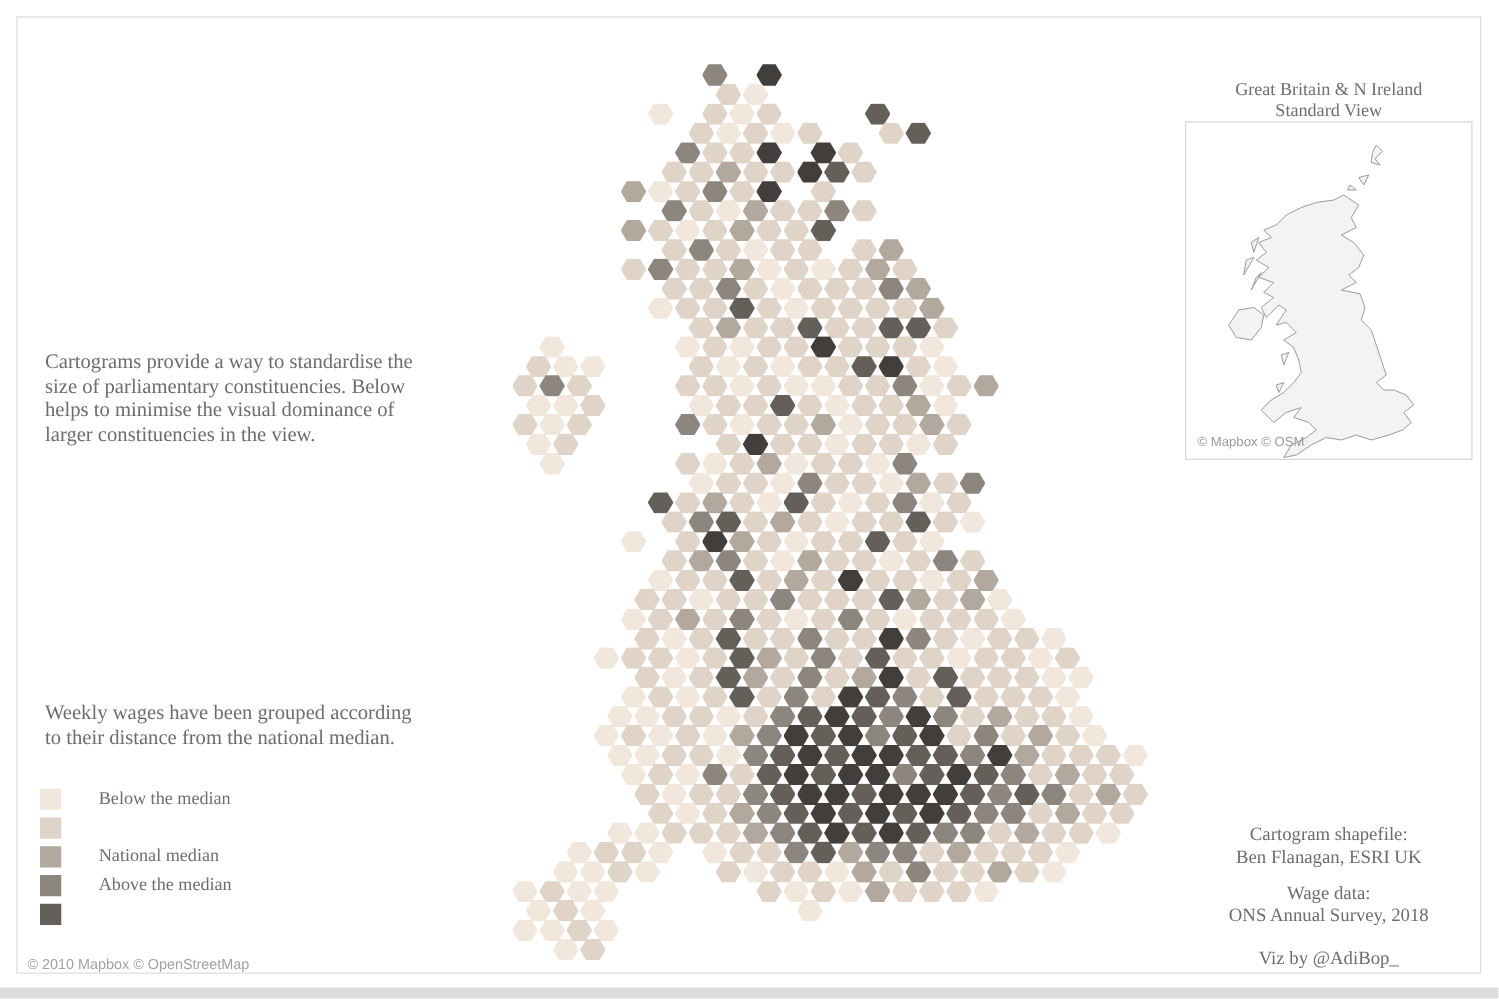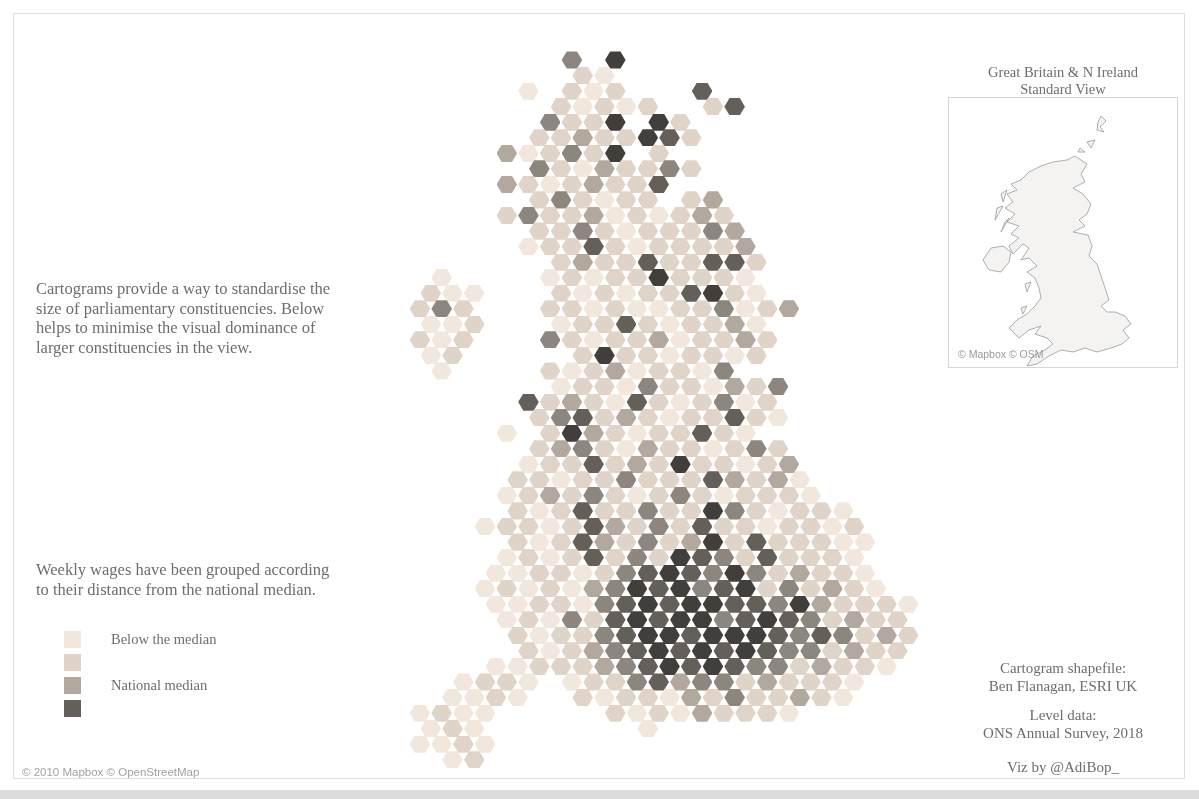--- a/index.html
+++ b/index.html
@@ -21,21 +21,21 @@
   #title-block { position:absolute; left:18px; top:36px; width:515px; text-align:center; }
   .title-line1 { font-size:30px; line-height:38px; color:#6e6e6e; }
   .title-line2 { font-size:30px; line-height:36px; color:#6e6e6e; }
   .title-line3 { font-size:21px; line-height:26px; color:#6e6e6e; }
   
   .para { position:absolute; left:36px; width:304px; font-size:16.5px; line-height:19.5px; color:#6d6d6d; }
   #para-carto { top:279px; }
   #para-wages { top:560px; }
   
   #legend { position:absolute; left:32px; top:631px; }
-  .legend-row { display:flex; align-items:center; height:17px; margin-bottom:6px;margin-left:32px; }
+  .legend-row { display:flex; align-items:center; height:17px; margin-bottom:6px; }
   .sw { width:17px; height:17px; flex:0 0 17px; }
   .legend-label { margin-left:30px; font-size:14.5px; white-space:nowrap; color:#6d6d6d; }
   
   #hexmap { position:absolute; left:0; top:0; width:1199px; height:799px; }
   .hex {
     position:absolute; width:20.6px; height:17.2px;
     clip-path:polygon(25% 0%, 75% 0%, 100% 50%, 75% 100%, 25% 100%, 0% 50%);
   }
   
   #inset-title { position:absolute; left:948px; top:64px; width:230px; text-align:center;
@@ -72,20 +72,24 @@
       <span class="sw" style="background: rgb(242, 231, 220);"></span>
       <span class="legend-label">Below the median</span>
     </div>
     <div class="legend-row">
       <span class="sw" style="background: rgb(224, 212, 201);"></span>
       <span class="legend-label"></span>
     </div>
     <div class="legend-row">
       <span class="sw" style="background: rgb(178, 168, 158);"></span>
       <span class="legend-label">National median</span>
+    </div>
+    <div class="legend-row">
+      <span class="sw" style="background: rgb(141, 134, 126);"></span>
+      <span class="legend-label">Above the median</span>
     </div>
     <div class="legend-row">
       <span class="sw" style="background: rgb(101, 95, 90);"></span>
       <span class="legend-label"></span>
     </div>
   </div>
 
   <div id="hexmap">
       <div class="hex" style="left: 561.6px; top: 51.4px; background: rgb(141, 134, 126);"></div>
       <div class="hex" style="left: 605px; top: 51.4px; background: rgb(66, 62, 59);"></div>
@@ -669,21 +673,21 @@
   </div>
   <div id="inset-title">
     <div>Great Britain &amp; N Ireland</div>
     <div>Standard View</div>
   </div>
 
   <div id="credits">
     <div>Cartogram shapefile:</div>
     <div>Ben Flanagan, ESRI UK</div>
     <div class="credit-gap"></div>
-    <div>Level data:</div>
+    <div>Wage data:</div>
     <div>ONS Annual Survey, 2018</div>
     <div class="credit-gap2"></div>
     <div>Viz by @AdiBop_</div>
   </div>
 
   <div id="map-attr">© 2010 Mapbox © OpenStreetMap</div>
 
   <div id="bottom-strip"></div>
 
 </div>

